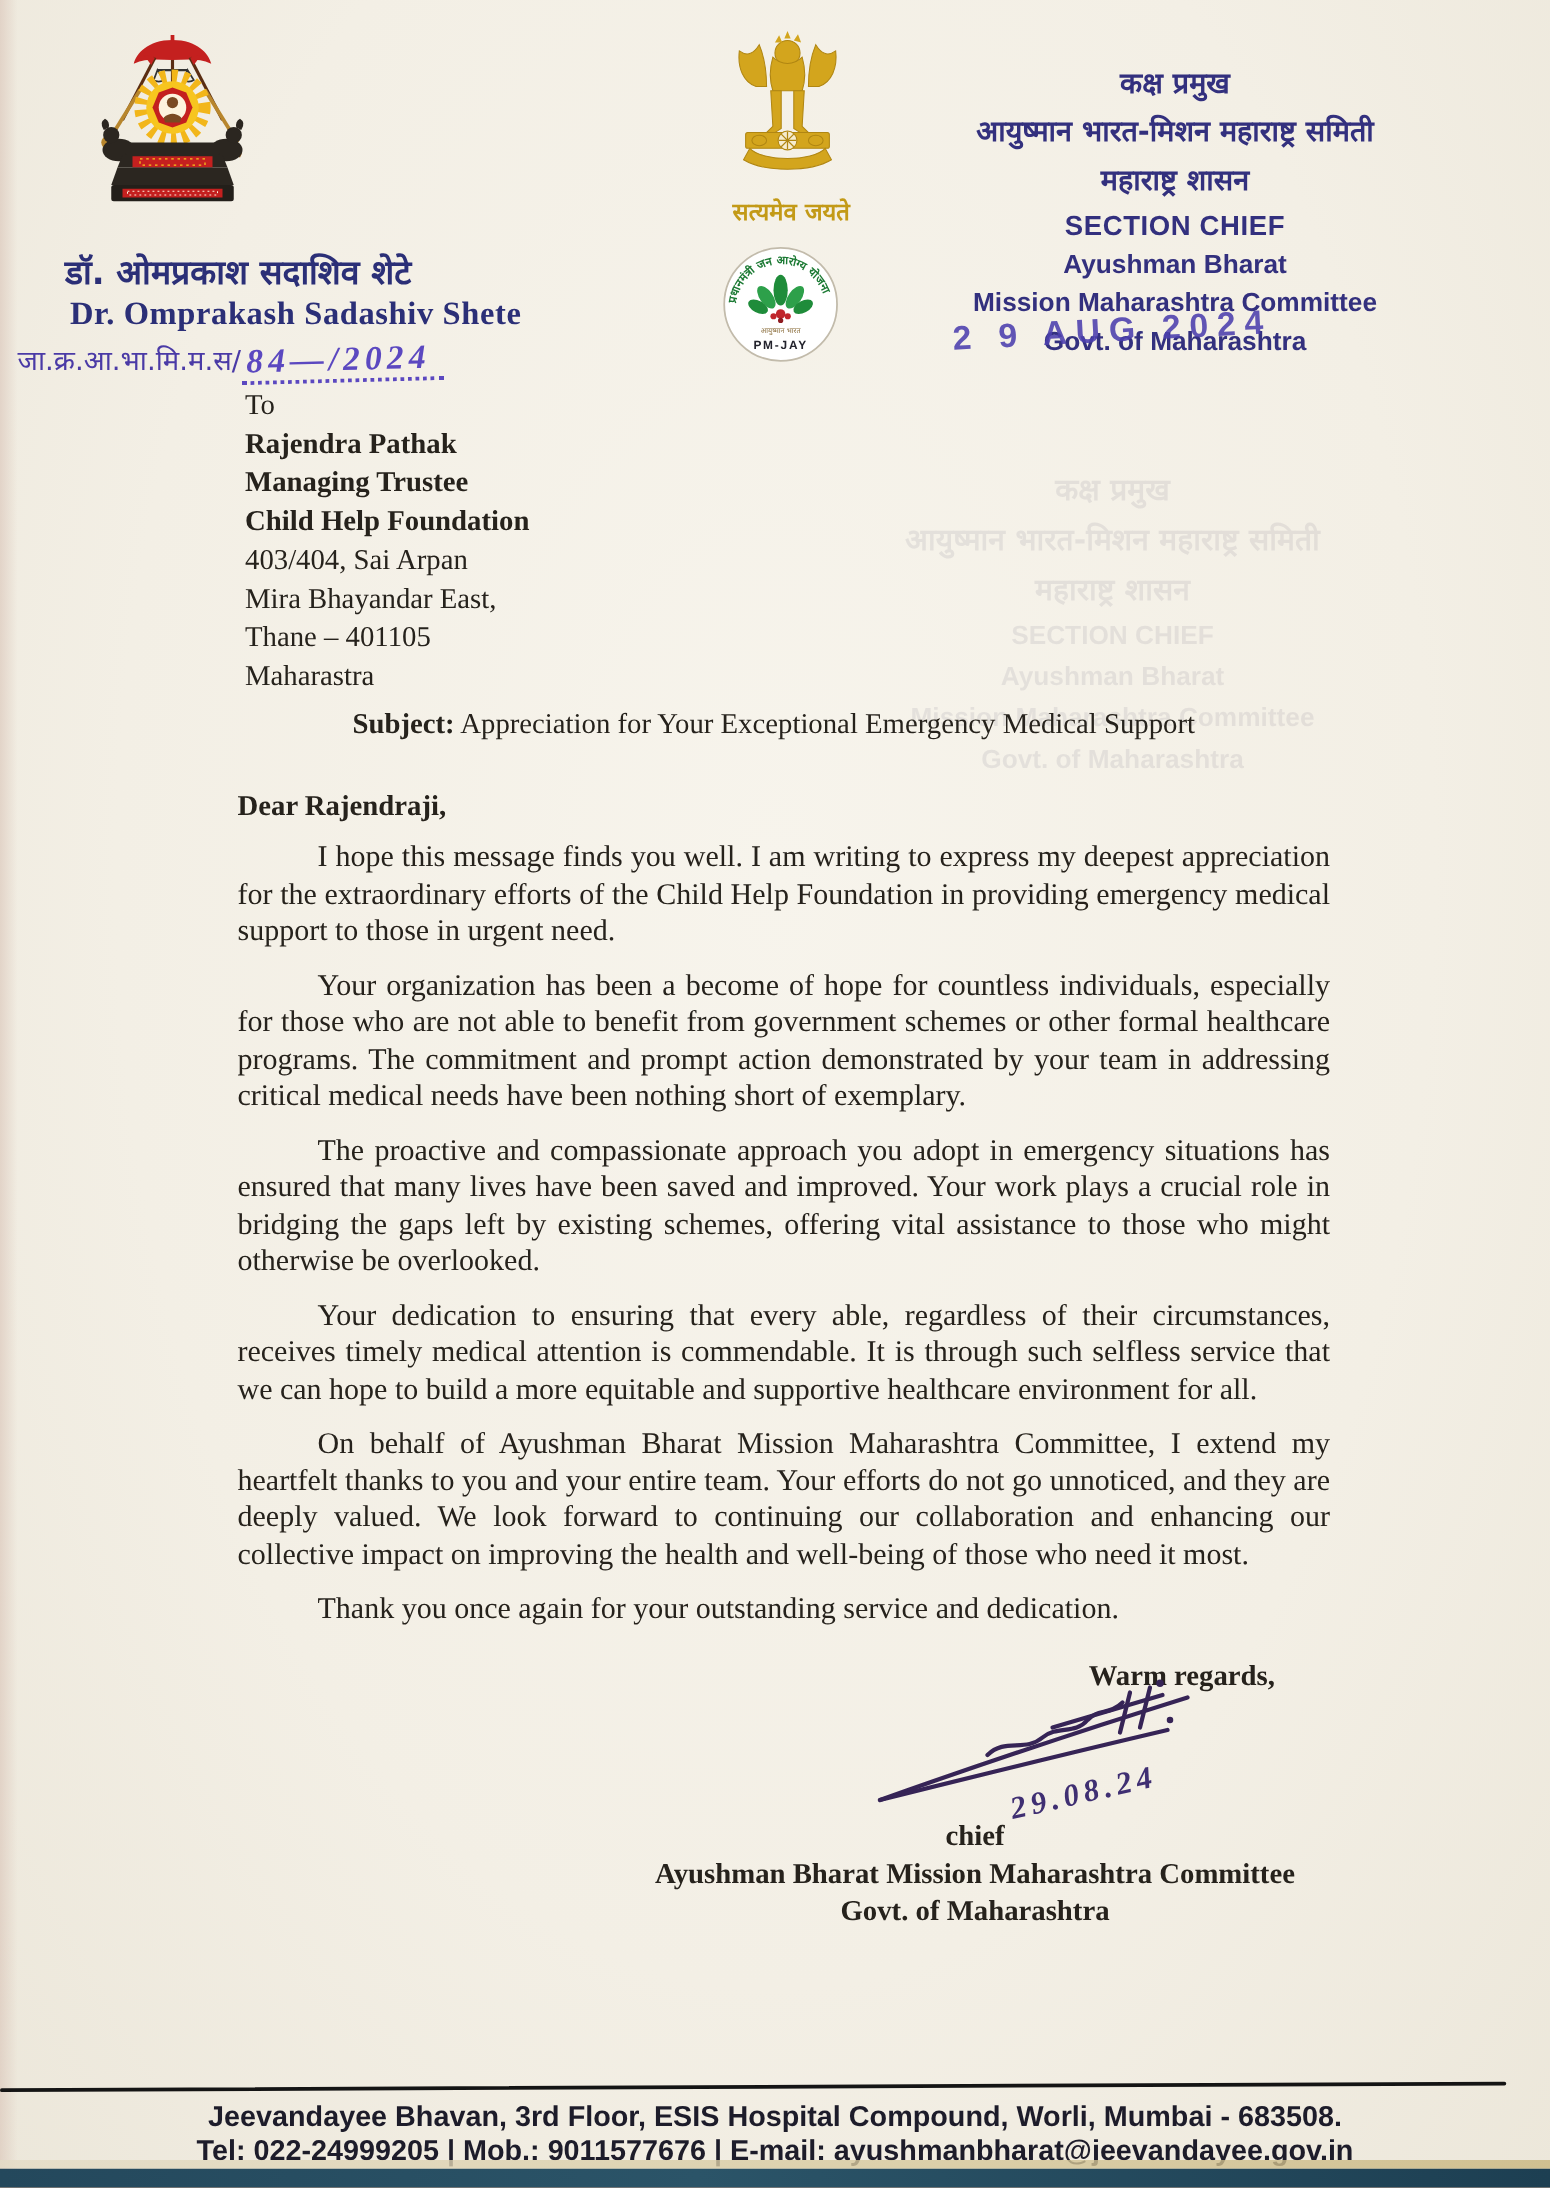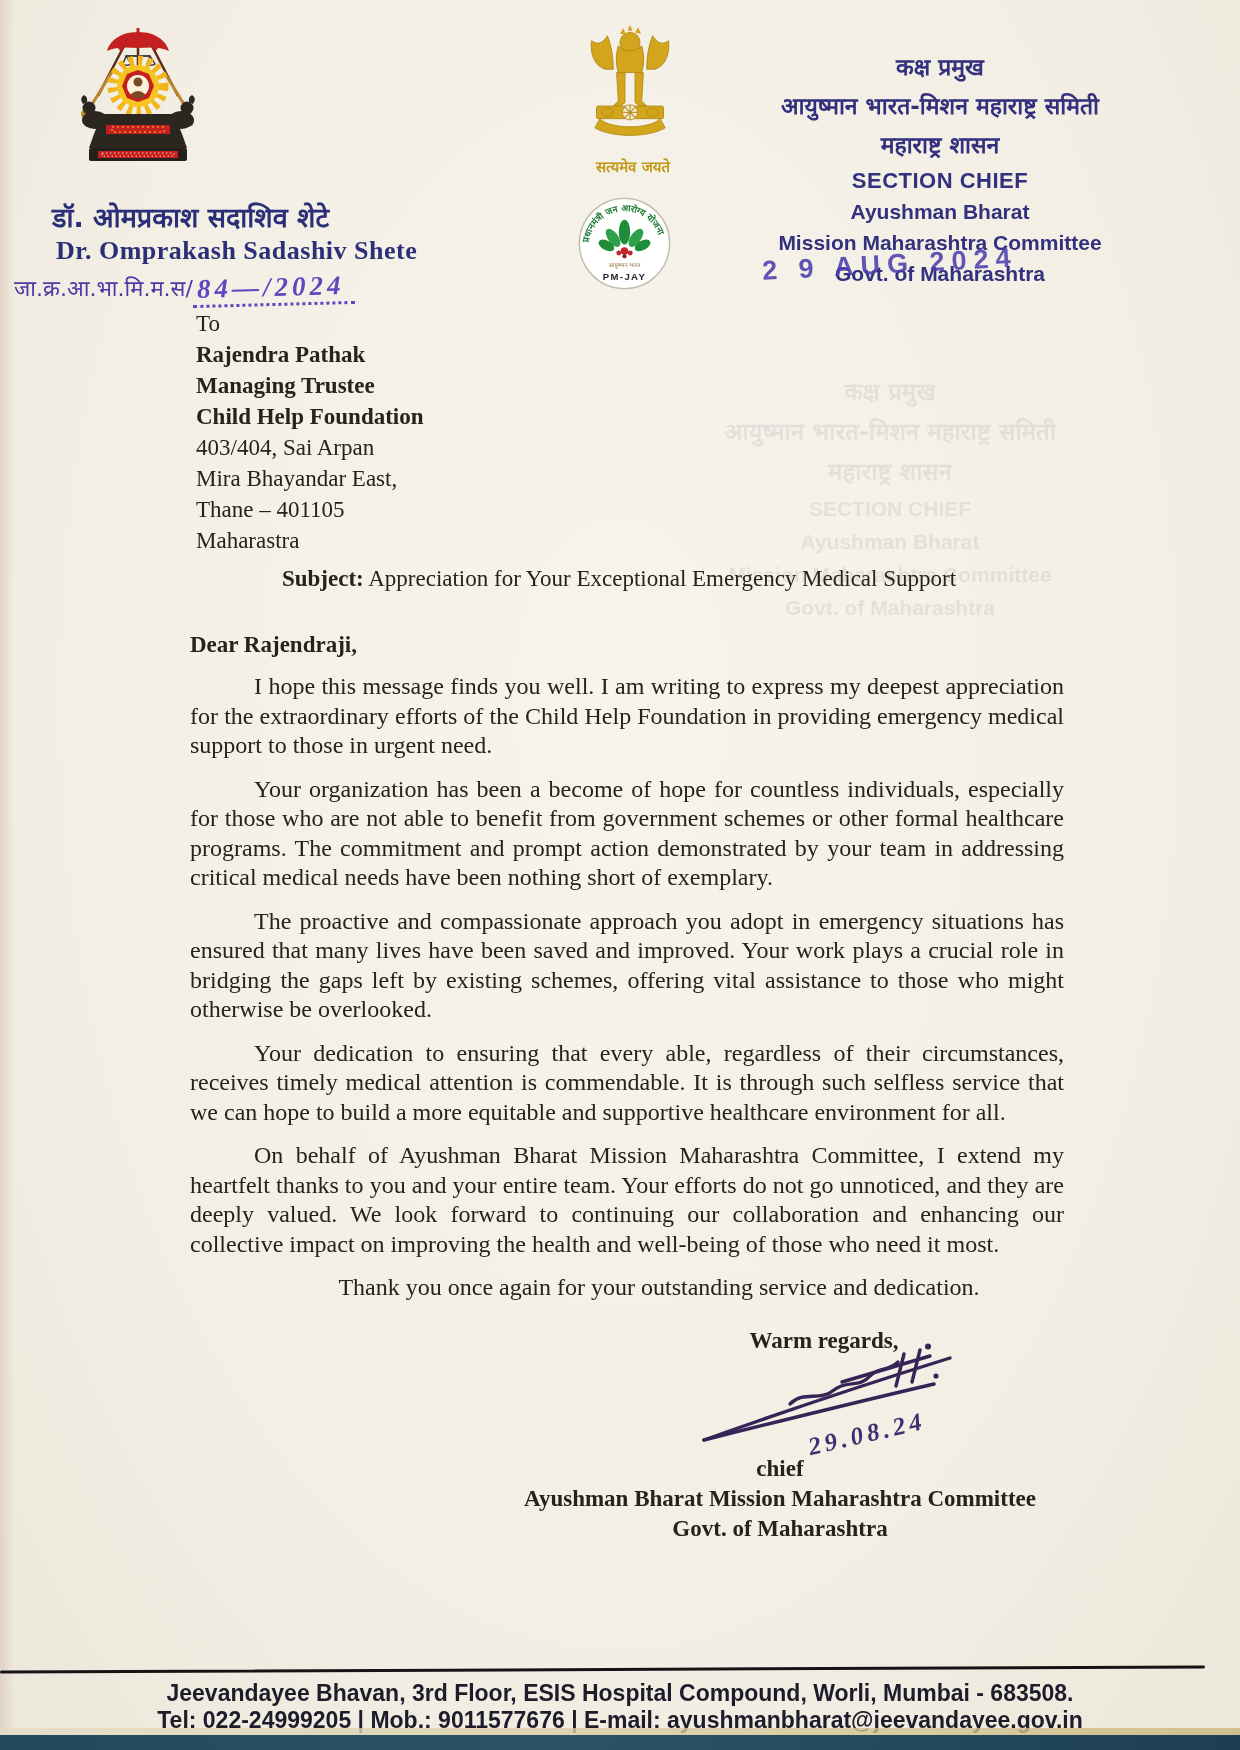--- a/index.html
+++ b/index.html
@@ -35,21 +35,21 @@
     font-size:26px;font-weight:bold;color:#2b2f77;letter-spacing:.5px;}
   .ref-line{position:absolute;left:14px;top:272px;width:440px;white-space:nowrap;}
   .ref-prefix{font-family:"DejaVu Sans",sans-serif;font-size:22px;font-weight:400;color:#4a3aa6;}
   .ref-hand{font-family:"Liberation Serif",serif;font-style:italic;font-size:27px;font-weight:bold;
     color:#5b48c0;border-bottom:3px dotted #5b48c0;padding:0 10px 0 4px;letter-spacing:4px;
     display:inline-block;transform:rotate(-1.5deg);}
 
   
   .emblem{position:absolute;left:578px;top:24px;width:104px;height:134px;}
   .motto{position:absolute;left:548px;top:156px;width:170px;text-align:center;
-    font-family:"DejaVu Sans",sans-serif;font-size:15px;font-weight:700;color:#c39a17;}
+    font-family:"DejaVu Sans",sans-serif;font-size:19px;font-weight:700;color:#c39a17;}
   .pmjay{position:absolute;left:577px;top:196px;width:95px;height:95px;}
 
   
   .office{position:absolute;left:730px;top:48px;width:420px;text-align:center;color:#33307e;}
   .office .o-dev{font-family:"DejaVu Sans",sans-serif;font-size:23px;font-weight:600;line-height:39px;}
   .office .o-eng{font-family:"Liberation Sans",sans-serif;font-size:21px;font-weight:bold;line-height:31px;}
   .office .o-eng.big{font-size:22px;letter-spacing:.5px;}
   .stamp{position:absolute;left:762px;top:248px;width:300px;
     font-family:"Liberation Sans",sans-serif;font-size:27px;font-weight:bold;
     color:#4c3fae;letter-spacing:7px;transform:rotate(-3deg);opacity:.88;white-space:nowrap;}
@@ -60,25 +60,25 @@
 
   
   .subject{position:absolute;left:179px;top:566px;width:880px;text-align:center;font-size:23px;}
   .subject .s-label{font-weight:bold;}
 
   
   .salutation{position:absolute;left:190px;top:632px;font-size:23px;font-weight:bold;}
   .letter-body{position:absolute;left:190px;top:672px;width:874px;font-size:24px;line-height:29.5px;
     text-align:justify;}
   .letter-body p{margin:0 0 14px 0;text-indent:64px;}
-  .letter-body p.no-just{text-align:center;}
+  .letter-body p.no-just{text-align:left;}
 
   
   .closing{position:absolute;left:540px;top:1328px;width:480px;text-align:center;font-size:23px;}
-  .closing .valediction{text-align:center;margin-left:88px;font-weight:bold;margin-bottom:2px;}
+  .closing .valediction{text-align:right;margin-left:88px;font-weight:bold;margin-bottom:2px;}
   .closing .sig-wrap{position:relative;height:98px;}
   .closing .sig-svg{position:absolute;left:150px;top:-14px;}
   .closing .c-name{font-weight:bold;line-height:30px;}
   .closing .c-wide{font-weight:bold;line-height:30px;white-space:nowrap;margin-left:-45px;width:570px;}
 
   
   .footer-line{position:absolute;left:0;top:1668px;width:1205px;height:3px;background:#141414;
     transform:rotate(-.25deg);border-radius:2px;}
   .footer-text{position:absolute;left:0;top:1680px;width:1240px;text-align:center;
     font-family:"Liberation Sans",sans-serif;font-weight:bold;color:#1d1c2a;}

